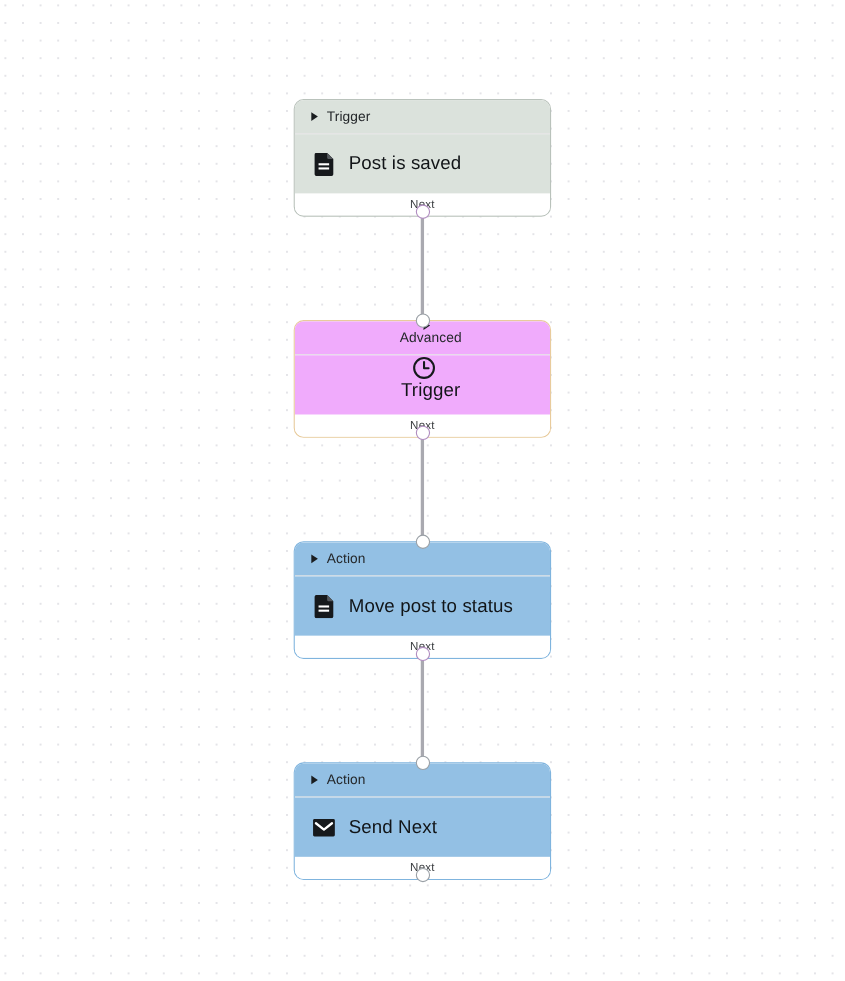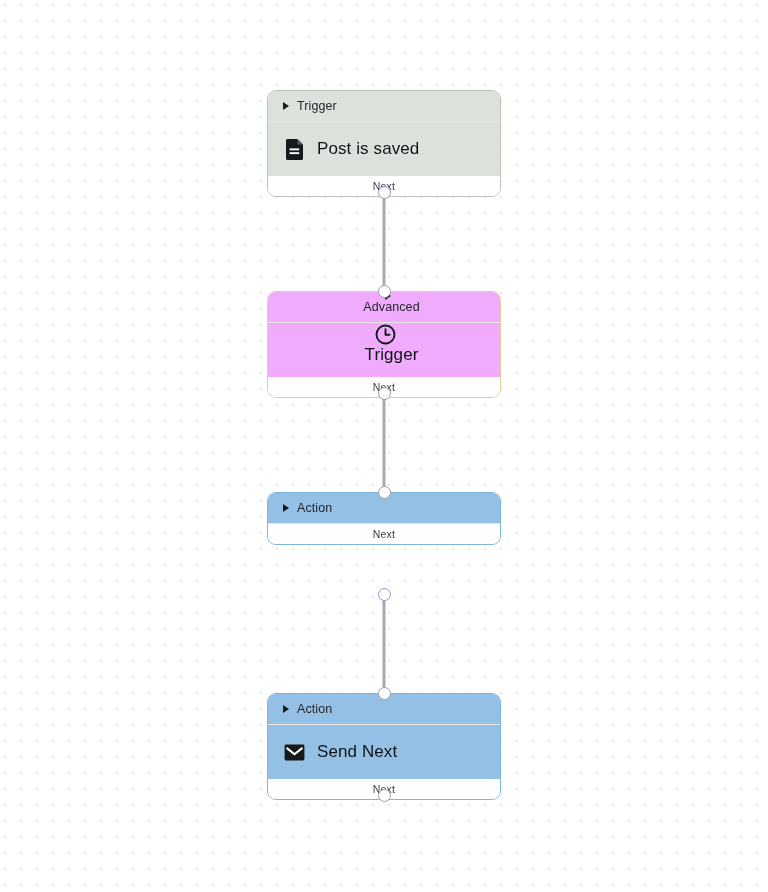--- a/index.html
+++ b/index.html
@@ -191,20 +191,31 @@
   </div>
   <div class="handle plain" style="left:377.5px; top:284.5px;"></div>
   <div class="handle source-linked" style="left:377.5px; top:386.5px;"></div>
 
   <div class="node blue-outline theme-blue" style="left:267px; top:492px;">
     <div class="node-header">
       <span class="caret"></span>
       <span>Action</span>
     </div>
     <div class="node-divider"></div>
+    <div class="node-body">
+      <span class="node-icon">
+        <svg width="19" height="21" viewBox="0 0 19 21">
+          <path d="M1 1.6 A1.6 1.6 0 0 1 2.6 0 H12.4 L18 5.5 V19.4 A1.6 1.6 0 0 1 16.4 21 H2.6 A1.6 1.6 0 0 1 1 19.4 Z" fill="#16191c"></path>
+          <path d="M12.4 0 L18 5.5 H13.4 A1 1 0 0 1 12.4 4.5 Z" fill="#55595e"></path>
+          <rect x="4.6" y="9.4" width="9.6" height="1.9" fill="#ffffff"></rect>
+          <rect x="4.6" y="13.2" width="9.6" height="1.9" fill="#ffffff"></rect>
+        </svg>
+      </span>
+      <span class="node-label">Move post to status</span>
+    </div>
     <div class="node-footer">
       <span>Next</span>
     </div>
   </div>
   <div class="handle plain" style="left:377.5px; top:485.5px;"></div>
   <div class="handle source-linked" style="left:377.5px; top:587.5px;"></div>
 
   <div class="node blue-outline theme-blue" style="left:267px; top:693px;">
     <div class="node-header">
       <span class="caret"></span>

